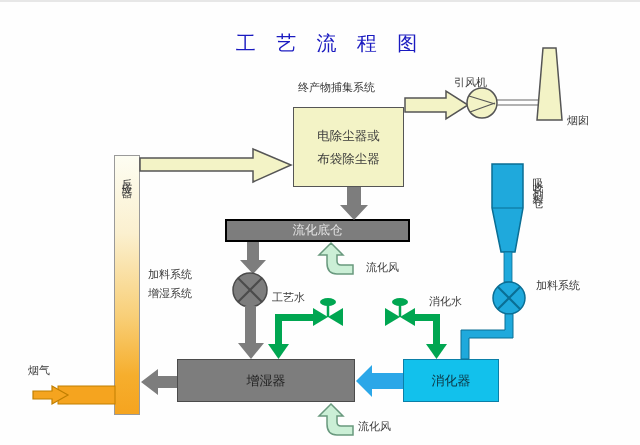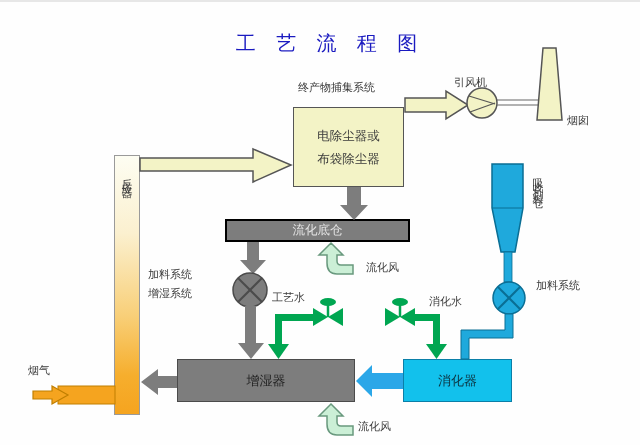--- a/index.html
+++ b/index.html
@@ -17,21 +17,21 @@
     font-size:20px;font-weight:normal;color:#1a1ac0;letter-spacing:7px;
   }
   #dust-box{left:293px;top:105px;width:111px;height:80px;background:#F3F3C6;border:1.5px solid #555;}
   #dust-box .inner{font-size:12.5px;color:#3a3a3a;line-height:23px;text-align:left;}
   #reactor{left:114px;top:153px;width:26px;height:260px;border:1px solid #9a9a9a;
     background:linear-gradient(to bottom,#fdfdf2 0%,#fbf0cf 30%,#f8cf78 62%,#f6ae2d 85%,#f5a41f 100%);}
   #bin-bar{left:225px;top:217px;width:185px;height:23px;background:#7d7d7d;border:2px solid #000000;
     font-size:12.5px;color:#e3e3e3;}
   #humidifier{left:177px;top:357px;width:178px;height:43px;background:#7d7d7d;border:1px solid #4b4b4b;
     font-size:13px;color:#1f1f1f;}
-  #digester{left:403px;top:357px;width:109px;height:43px;background:#12C1EC;border:1px solid #0a7fa8;
+  #digester{left:403px;top:357px;width:96px;height:43px;background:#12C1EC;border:1px solid #0a7fa8;
     font-size:13px;color:#0d3340;}
   #overlay{position:absolute;left:0;top:0;pointer-events:none;}
 </style>
 </head>
 <body>
 
 <div id="stage">
 
   <div class="box" id="dust-box">
     <div class="inner">

